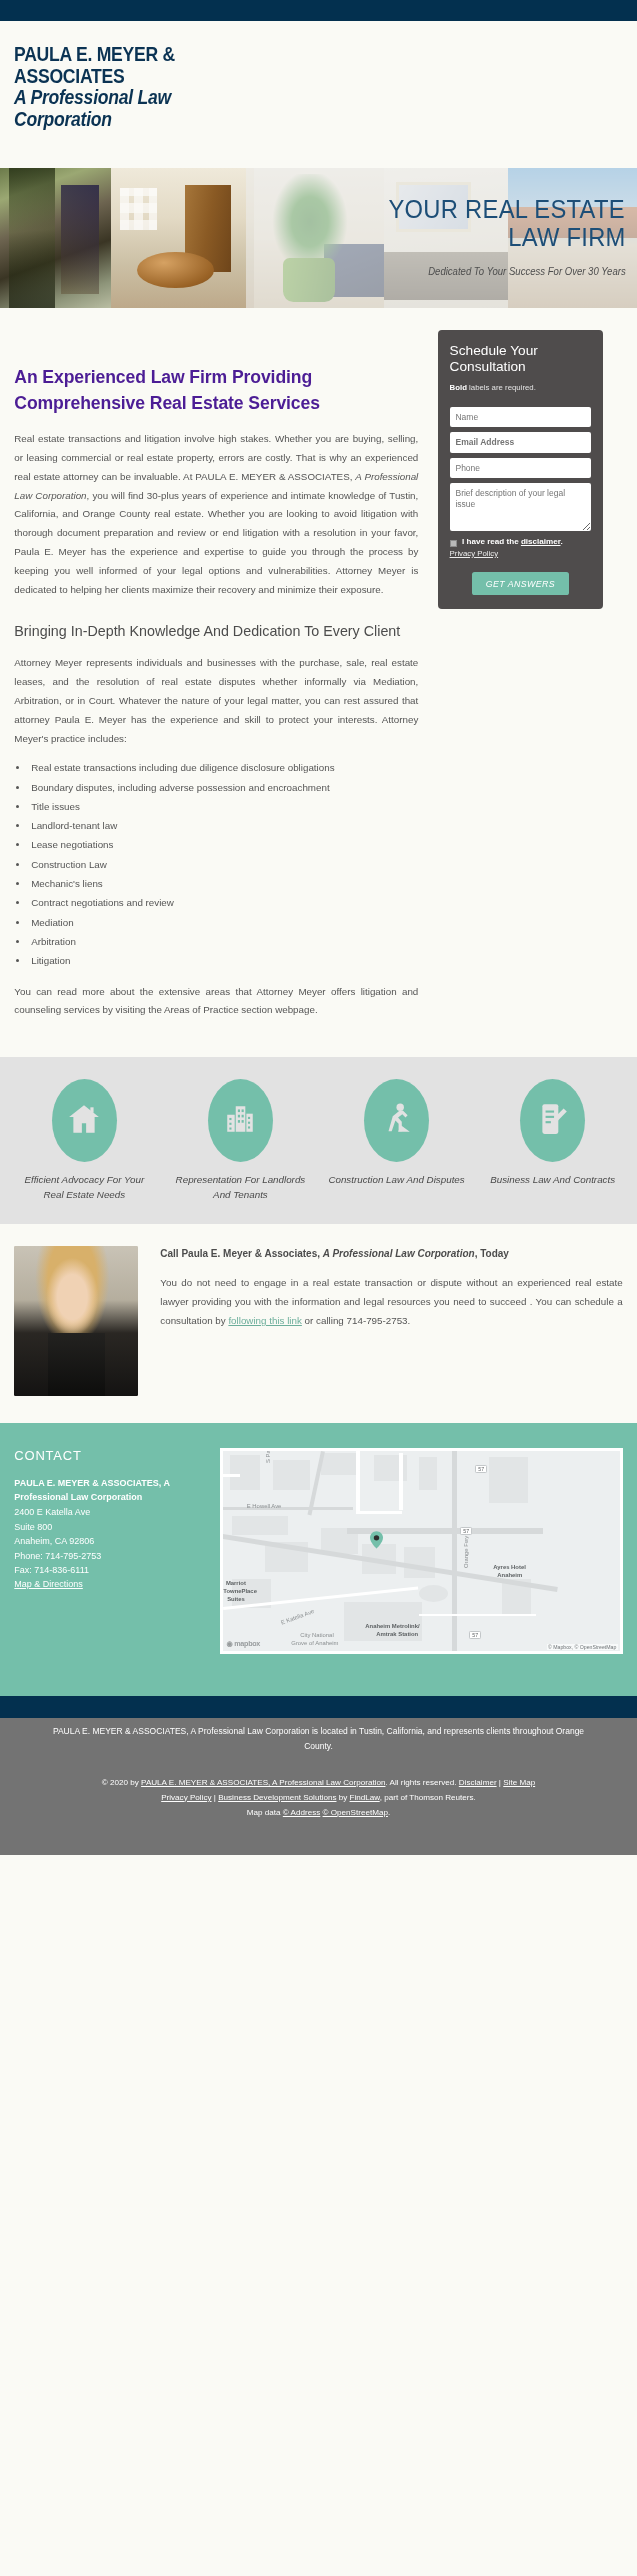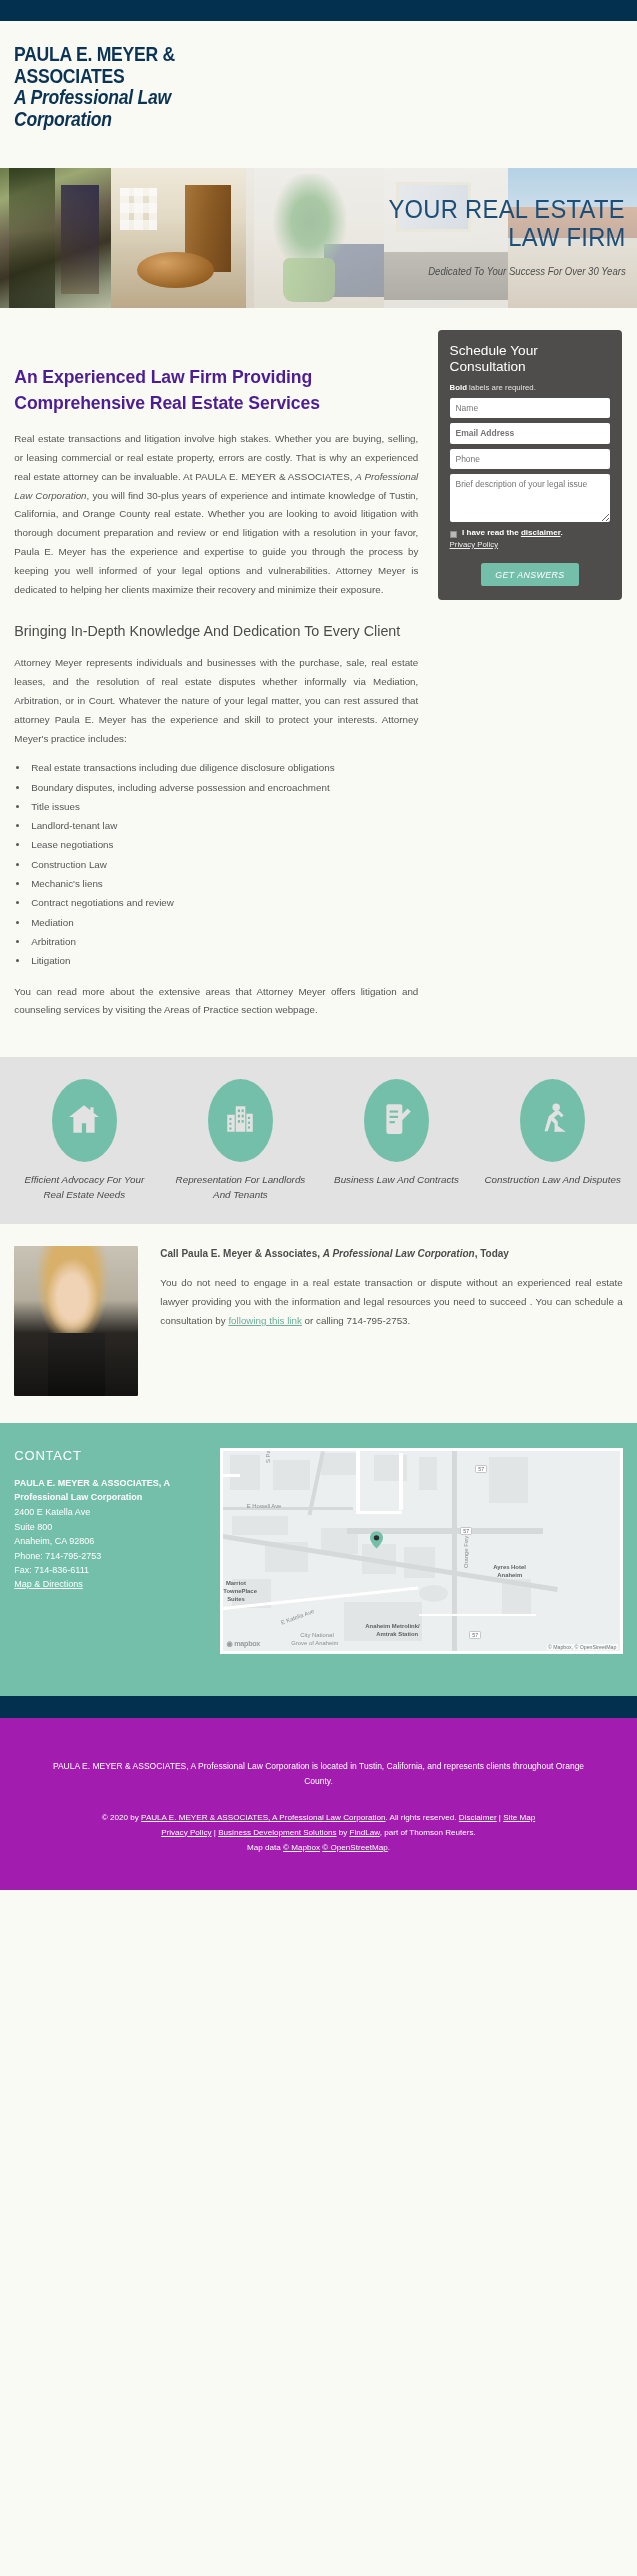--- a/index.html
+++ b/index.html
@@ -159,27 +159,27 @@
   ul.practice {
     font-family: "Liberation Sans Narrow", "Liberation Sans", sans-serif;
     font-size: 9.8px; line-height: 1.9; color: #555;
     margin: 2.6px 0 11.7px 14.3px;
   }
   ul.practice li { margin-bottom: 0.7px; padding-left: 2.6px; }
 
   
   .form-card {
     background: #4f4c4c; border-radius: 3.9px; padding: 13px 11.7px 14.3px 11.7px;
-    width: 184px;
+    width: 165px;
   }
   .form-title {
     color: #fff; font-size: 13.7px; line-height: 1.16; font-weight: 400;
     margin-bottom: 7.8px; font-family: "Liberation Sans", sans-serif;
   }
-  .form-note { color: #e4e4e4; font-size: 7.8px; margin-bottom: 6px; }
+  .form-note { color: #e4e4e4; font-size: 7.8px; margin-bottom: 15px; }
   .form-note b { color: #fff; }
   .fld {
     width: 100%; background: #fff; border: none; border-radius: 2px;
     padding: 5.2px 5.9px; font-size: 8.5px; color: #1c1c1c; margin-bottom: 5.2px;
     font-family: "Liberation Sans", sans-serif; display: block;
   }
   .fld.req { font-weight: 700; }
   textarea.fld { height: 48px; resize: vertical; line-height: 1.25; }
   .chk-row { display: flex; align-items: center; gap: 5.2px; margin-top: 2.6px; }
   .chk { width: 7.2px; height: 7.2px; background: #b9b9b9; border: 0.7px solid #8c8c8c; margin-top: 2.6px; flex: 0 0 auto; }
@@ -254,21 +254,21 @@
   .map-shield {
     position: absolute; font-size: 5.2px; color: #5d6163; background: #fff;
     border: 0.7px solid #c3c7c9; border-radius: 1.3px; padding: 0 2px;
   }
   .map-pin { position: absolute; width: 13px; height: 18px; }
   .map-attr { position: absolute; right: 2px; bottom: 1.3px; font-size: 5.2px; color: #6f7477; background: rgba(255,255,255,.65); padding: 0 1.3px; }
   .mapbox-logo { position: absolute; left: 3.3px; bottom: 2.6px; font-size: 7.2px; color: #7b7f81; font-weight: 700; letter-spacing: -0.3px; opacity:.75;}
 
   
   .footer-navy { height: 22px; background: #03304f; }
-  .footer { background: #a21caf; padding: 41px 39px 35px 39px; text-align: center; }
+  .footer { background: #737373; padding: 6px 39px 35px 39px; text-align: center; }
   .footer-p {
     font-family: "Liberation Sans Narrow", "Liberation Sans", sans-serif;
     color: #fff; font-size: 8.5px; line-height: 1.75;
   }
   .footer-legal {
     font-family: "Liberation Sans Narrow", "Liberation Sans", sans-serif;
     color: #fff; font-size: 8.1px; line-height: 1.85; margin-top: 22px;
   }
   .footer a { color: #fff; text-decoration: underline; }
 </style>
@@ -401,43 +401,43 @@
               </g>
           </svg>
         </span>
       </div>
       <div class="strip-lbl">Representation For Landlords And Tenants</div>
     </div>
     <div class="strip-item">
       <div class="ell">
         <span>
           <svg viewBox="0 0 64 64">
+            <circle cx="38" cy="10" r="7"></circle>
+              <path d="M36 17 24 27l-8 28h6l7-20 6 6v14h6V37l-7-8 8-6 6 6 4-4-9-9z"></path>
+            <path d="M40 44 56 56H34z"></path>
+          </svg>
+        </span>
+      </div>
+      <div class="strip-lbl">Construction Law And Disputes</div>
+    </div>
+    <div class="strip-item">
+      <div class="ell">
+        <span>
+          <svg viewBox="0 0 64 64">
             <rect x="12" y="4" width="30" height="56" rx="4"></rect>
             <g fill="#74bfaa">
                 <rect x="18" y="16" width="16" height="4"></rect>
                 <rect x="18" y="26" width="16" height="4"></rect>
                 <rect x="18" y="36" width="10" height="4"></rect>
               </g>
             <path d="M52 12 58 18 40 36l-8 2 2-8z"></path>
           </svg>
         </span>
       </div>
       <div class="strip-lbl">Business Law And Contracts</div>
-    </div>
-    <div class="strip-item">
-      <div class="ell">
-        <span>
-          <svg viewBox="0 0 64 64">
-            <circle cx="38" cy="10" r="7"></circle>
-              <path d="M36 17 24 27l-8 28h6l7-20 6 6v14h6V37l-7-8 8-6 6 6 4-4-9-9z"></path>
-            <path d="M40 44 56 56H34z"></path>
-          </svg>
-        </span>
-      </div>
-      <div class="strip-lbl">Construction Law And Disputes</div>
     </div>
   </div>
 
   <div class="bio">
     <div class="bio-photo"></div>
     <div class="bio-text">
       <div class="bio-h">
         <span>Call Paula E. Meyer &amp; Associates, </span><i>A Professional Law Corporation</i><span>, Today</span>
       </div>
       <p class="bio-p">
@@ -522,19 +522,19 @@
   <div class="footer">
     <div class="footer-p">PAULA E. MEYER &amp; ASSOCIATES, A Professional Law Corporation is located in Tustin, California, and represents clients throughout Orange County.</div>
     <div class="footer-legal">
       <div>
         <span>© 2020 by </span><a href="#">PAULA E. MEYER &amp; ASSOCIATES, A Professional Law Corporation</a><span>. All rights reserved. </span><a href="#">Disclaimer</a><span> | </span><a href="#">Site Map</a>
       </div>
       <div>
         <a href="#">Privacy Policy</a><span> | </span><a href="#">Business Development Solutions</a><span> by </span><a href="#">FindLaw</a><span>, part of Thomson Reuters.</span>
       </div>
       <div>
-        <span>Map data </span><a href="#">© Mapbox</a> <a href="#">© OpenStreetMap</a><span>.</span>
+        <span>Map data </span><a href="#">© Address</a> <a href="#">© OpenStreetMap</a><span>.</span>
       </div>
     </div>
   </div>
 
 </div>
 
 
 </body></html>

